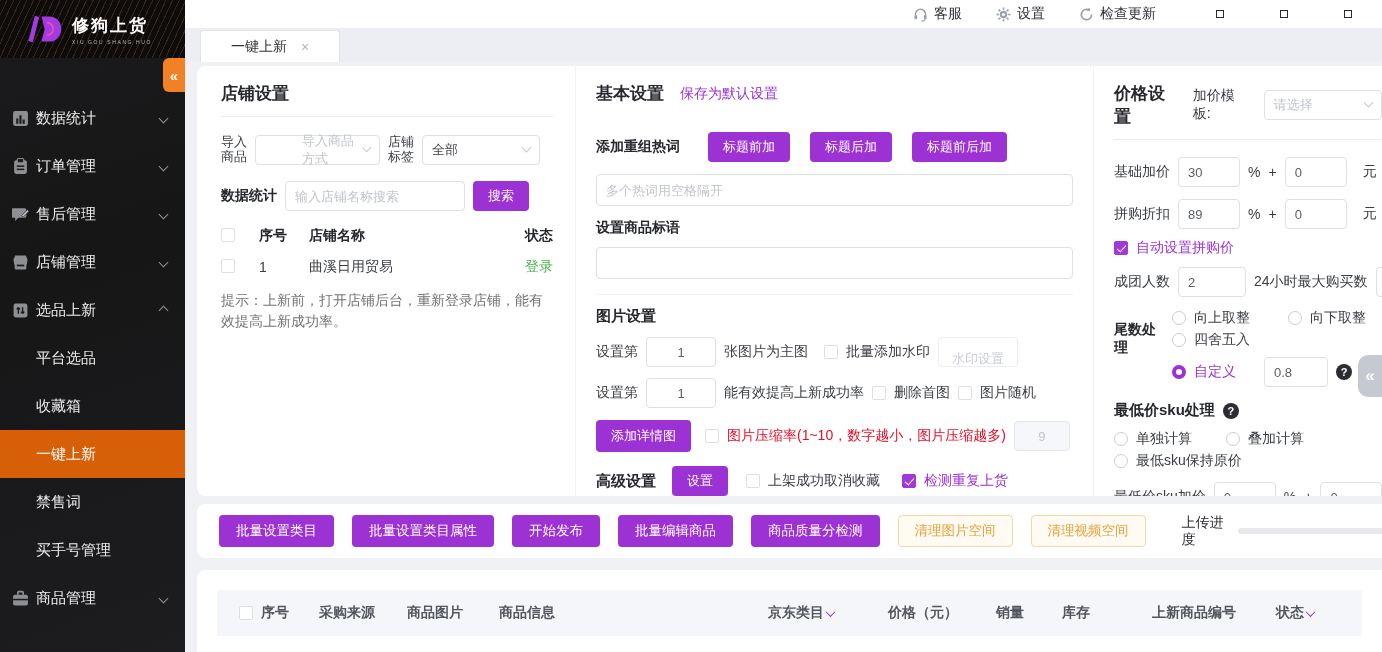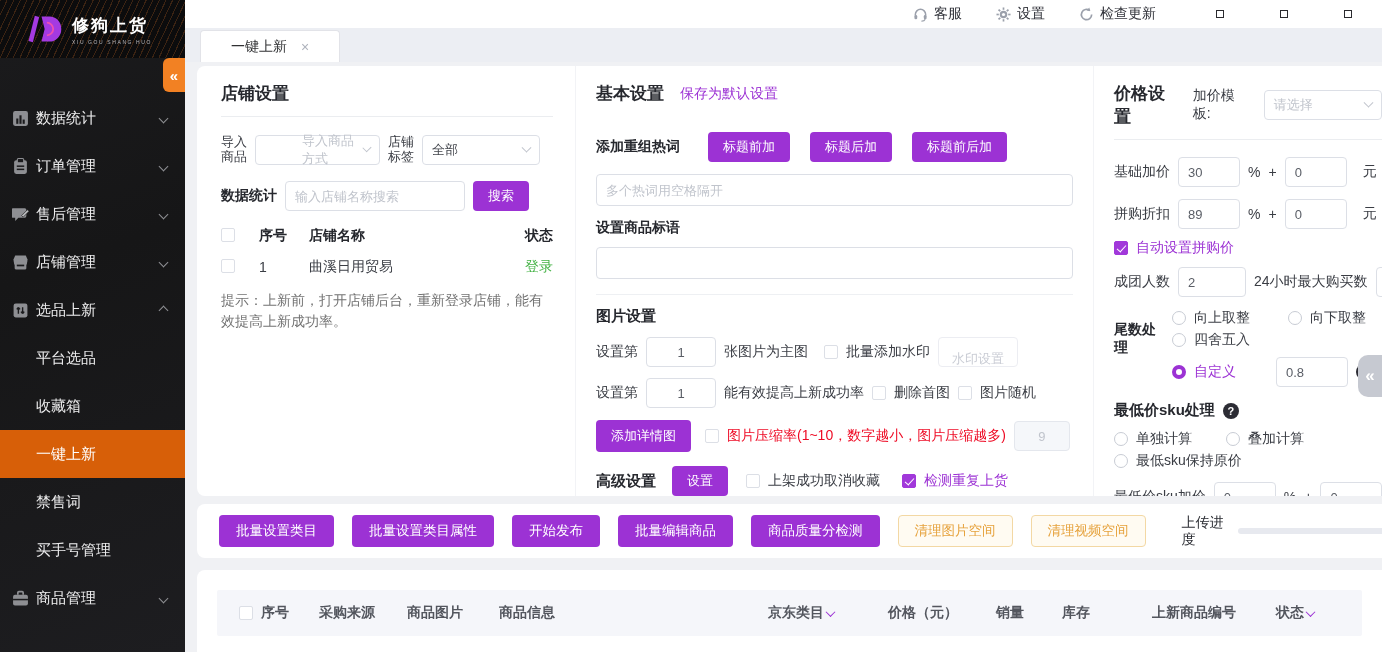--- a/index.html
+++ b/index.html
@@ -405,21 +405,21 @@
             <span class="rd" style="margin-left:30px;"></span>
             <span class="lbl">向下取整</span>
           </div>
           <div class="frow" style="margin-top:4px;">
             <span class="rd"></span>
             <span class="lbl">四舍五入</span>
           </div>
           <div class="frow" style="margin-top:8px;">
             <span class="rd on"></span>
             <span class="lbl ptxt">自定义</span>
-            <input class="inp" style="width: 72px; margin-left: 32px;" value="0.8">
+            <input class="inp" style="width: 64px; margin-left: 20px;" value="0.8">
             <span class="help">?</span>
           </div>
         </div>
       </div>
 
       <div class="frow" style="margin-top:14px;">
         <span class="lbl b" style="font-size:15px;">最低价sku处理</span>
         <span class="help">?</span>
       </div>
       <div class="frow" style="margin-top:10px;">

